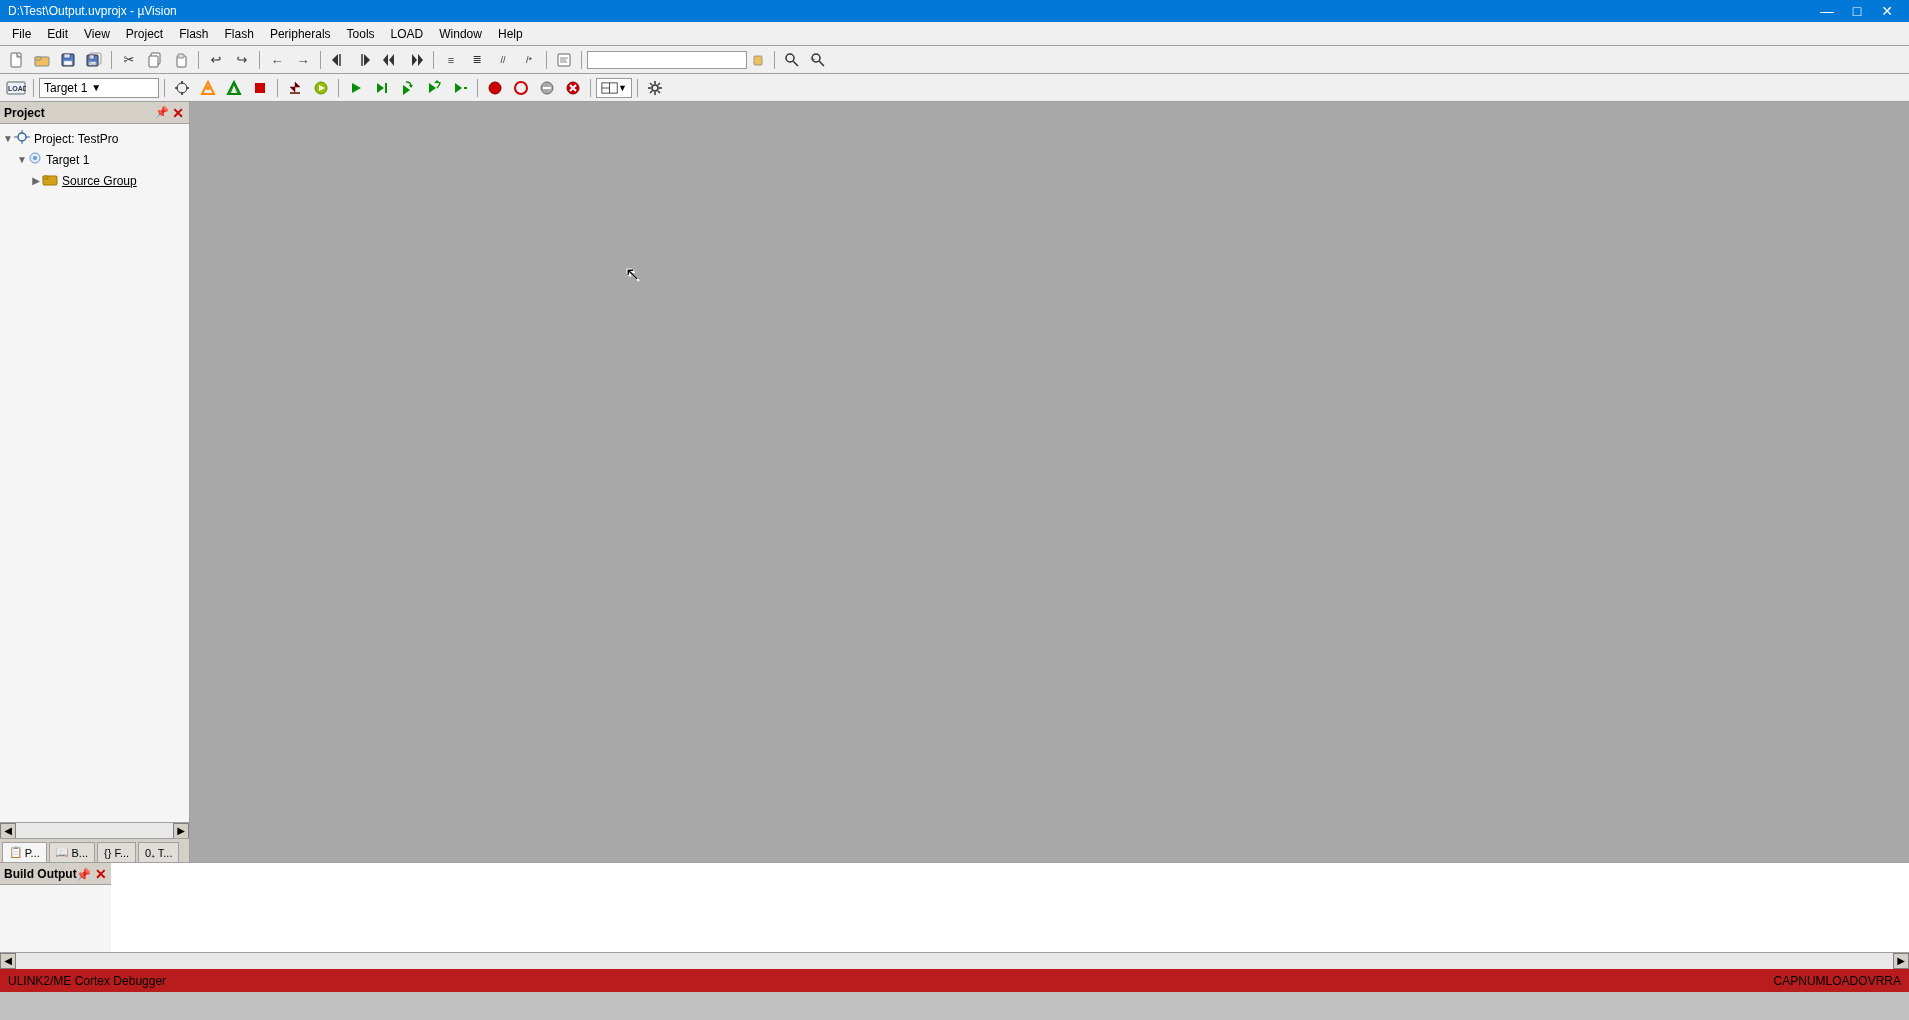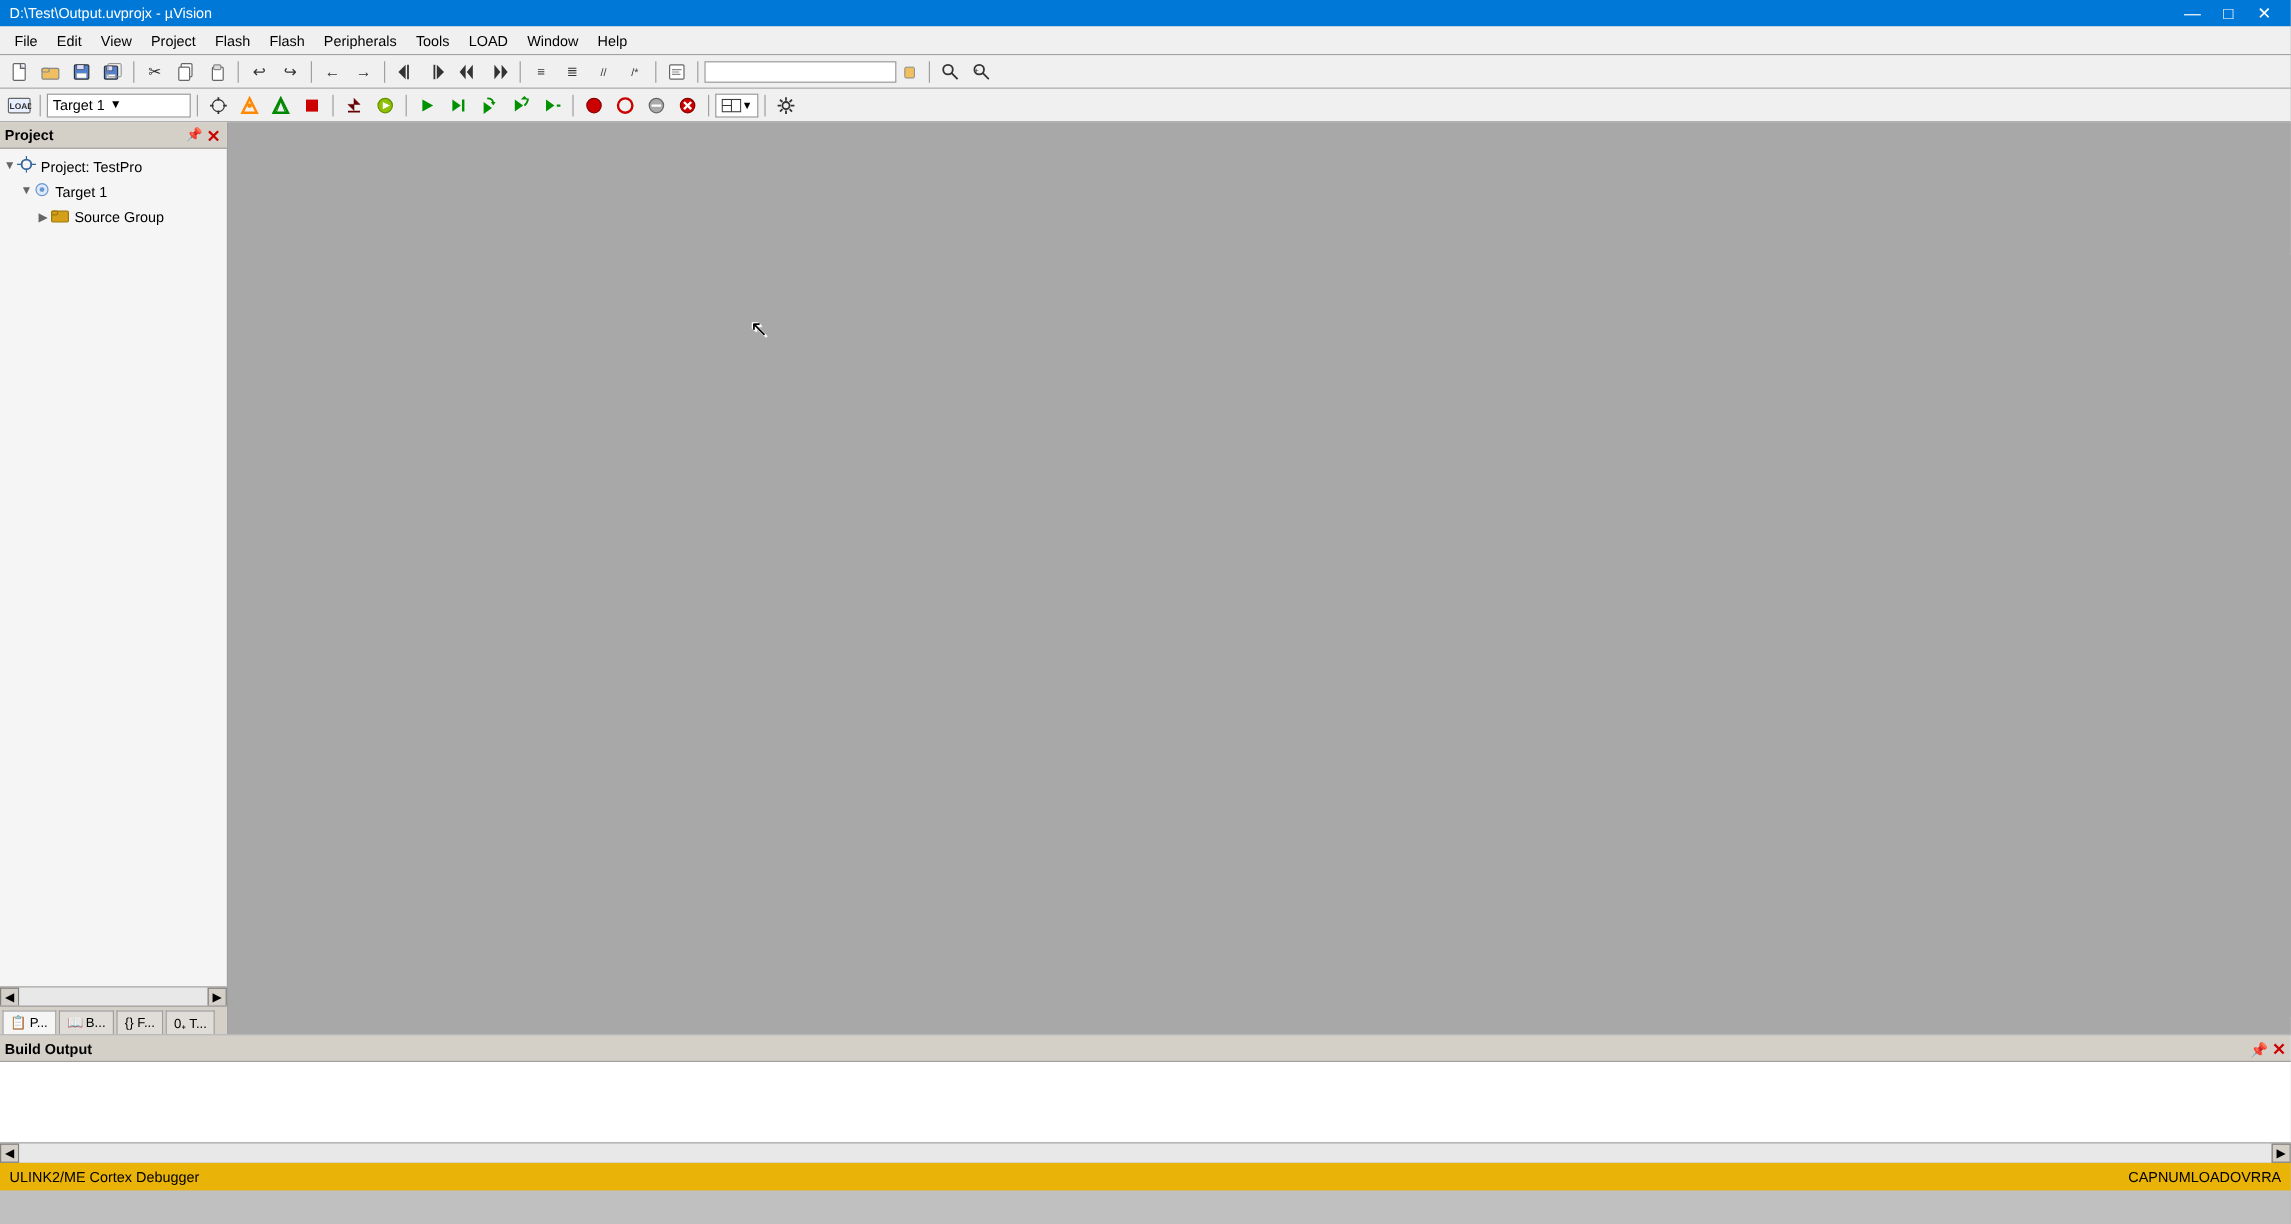--- a/index.html
+++ b/index.html
@@ -190,21 +190,21 @@
       flex: 1;
       background: #a8a8a8;
     }
 
     
     #build-output-panel {
       height: 90px;
       background: #f5f5f5;
       border-top: 1px solid #a0a0a0;
       display: flex;
-      flex-direction: column;
+      flex-direction: row;
     }
     #build-output-header {
       background: #d4d0c8;
       border-bottom: 1px solid #a0a0a0;
       height: 22px;
       display: flex;
       align-items: center;
       justify-content: space-between;
       padding: 0 4px;
       font-size: 12px;
@@ -212,21 +212,21 @@
     }
     #build-output-content {
       flex: 1;
       background: white;
       overflow: auto;
     }
 
     
     #status-bar {
       height: 24px;
-      background: #eab308;
+      background: #b91c1c;
       border-top: 1px solid #808080;
       display: flex;
       align-items: center;
       padding: 0 8px;
       font-size: 12px;
       justify-content: space-between;
     }
     #status-bar .status-right {
       display: flex;
       gap: 0;
@@ -596,21 +596,21 @@
         </div>
 
         <div class="tree-node" style="padding-left:30px;">
           <span class="tree-expand" style="font-size:10px; color:#666;">▶</span>
           <span class="tree-icon folder-icon">
             <svg width="16" height="14" viewBox="0 0 16 14">
                 <rect x="1" y="4" width="14" height="9" rx="1" fill="#d4a017" stroke="#a0780a" stroke-width="1"></rect>
                 <rect x="1" y="4" width="5" height="3" rx="1" fill="#d4a017" stroke="#a0780a" stroke-width="1"></rect>
               </svg>
           </span>
-          <span style="font-size:12px;">Source Group</span>
+          <span style="font-size:12px;text-decoration:underline;">Source Group</span>
         </div>
       </div>
 
       <div id="proj-hscroll">
         <div class="hscroll-arrow">◀</div>
         <div class="hscroll-track"></div>
         <div class="hscroll-arrow">▶</div>
       </div>
 
       <div id="project-tabs">

